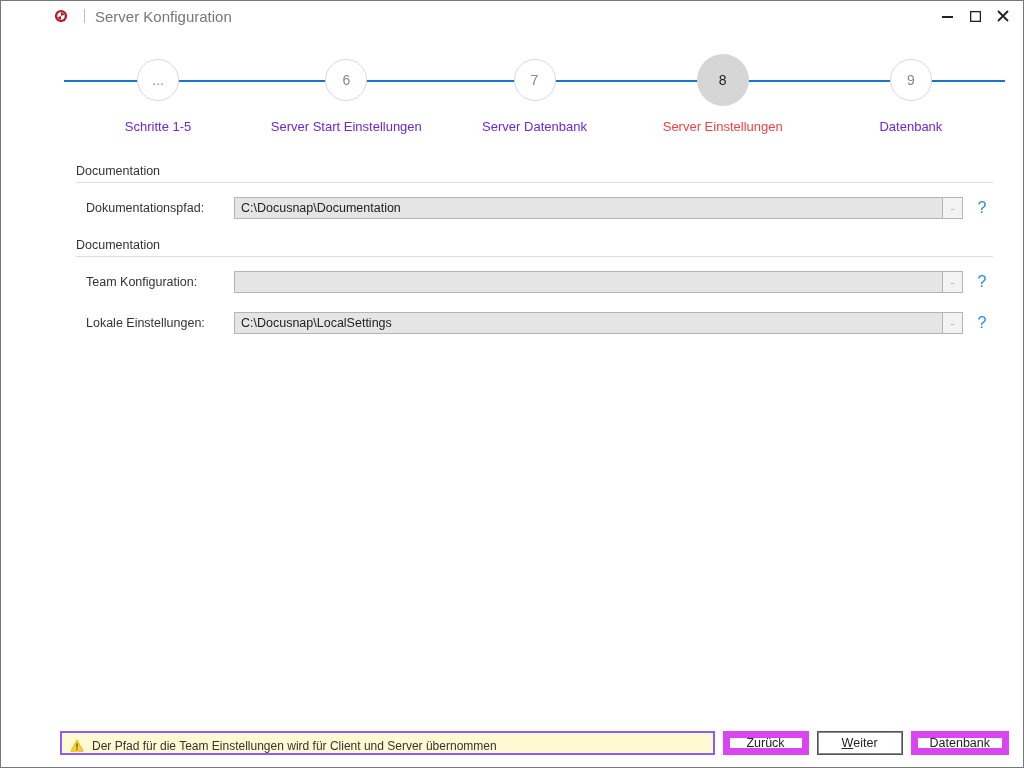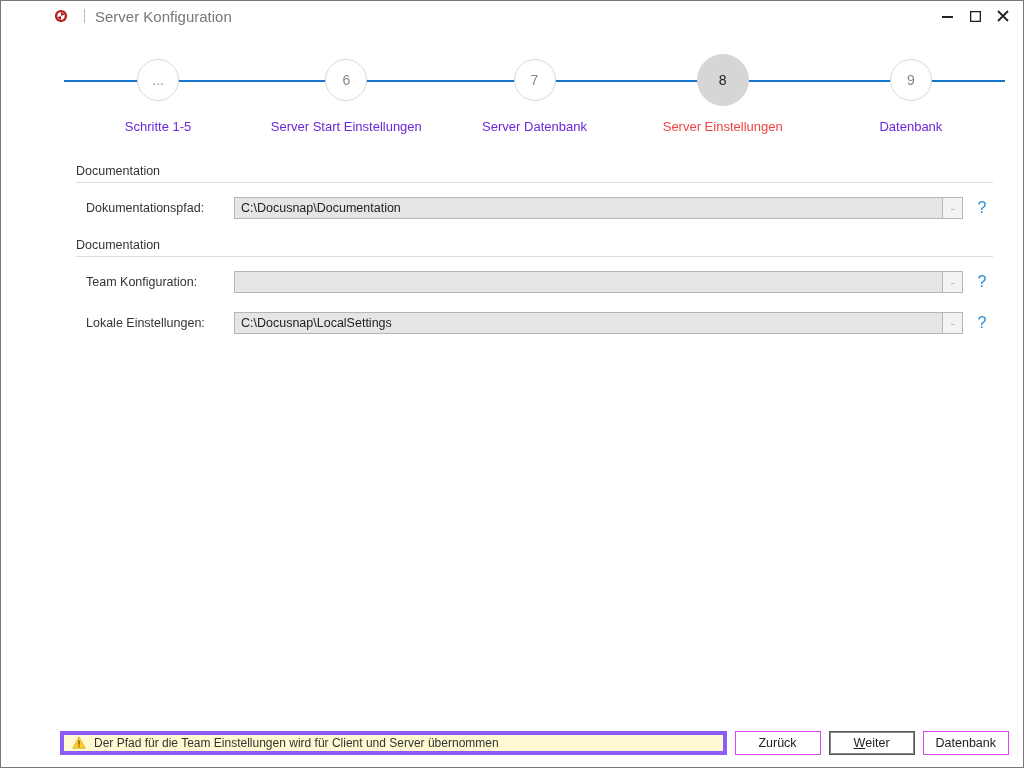--- a/index.html
+++ b/index.html
@@ -187,34 +187,34 @@
   
   .footer {
     padding: 10px 14px 12px 14px;
     display: flex;
     align-items: center;
     gap: 8px;
   }
   .warning-bar {
     flex: 1;
     background: #fffad1;
-    border: 4px solid #8b5cf6;
+    border: 2px solid #8b5cf6;
     height: 24px;
     display: flex;
-    align-items: center;
+    align-items: flex-end;
     padding: 0 8px;
     gap: 8px;
     font-size: 12px;
     color: #333;
   }
   .warn-icon { width: 14px; height: 14px; display: inline-flex; }
   .btn {
     min-width: 86px;
     height: 24px;
-    border: 1px solid #d946ef;
+    border: 7px solid #d946ef;
     background: #fff;
     display: inline-flex;
     align-items: center;
     justify-content: center;
     font-size: 12.5px;
     color: #222;
     cursor: default;
     padding: 0 12px;
   }
   .btn.primary {

